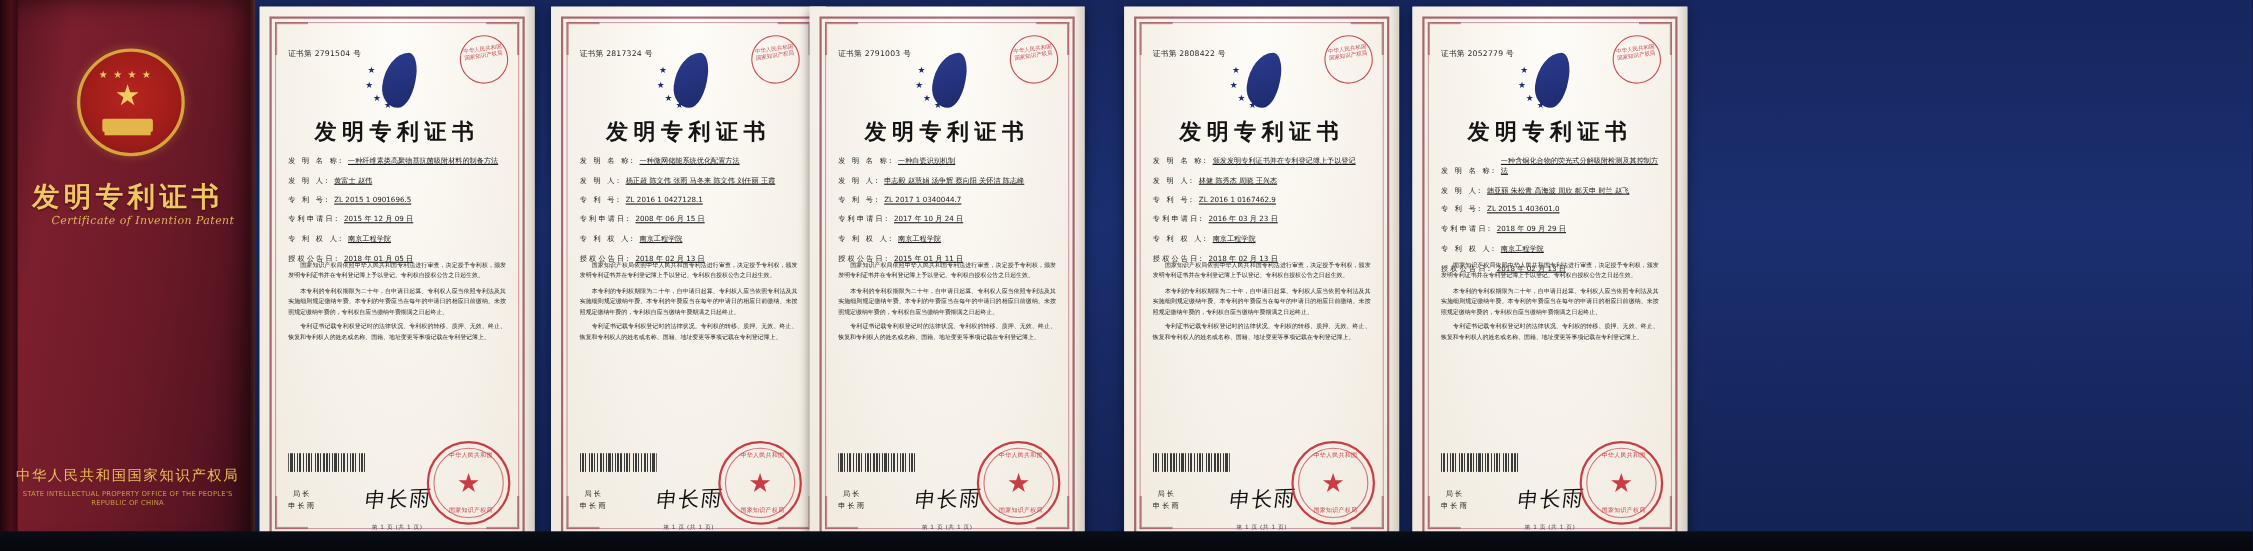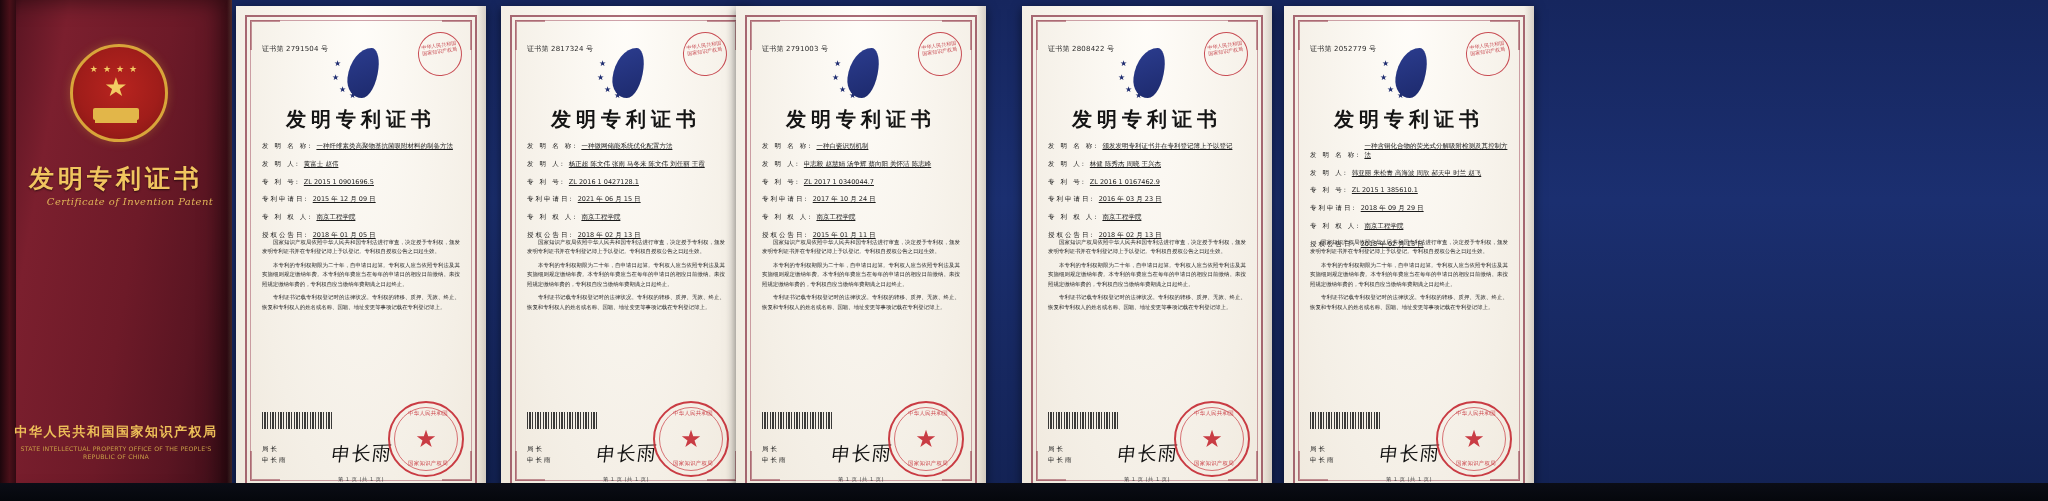--- a/index.html
+++ b/index.html
@@ -118,21 +118,21 @@
     font-style: italic;
     letter-spacing: .4px;
   }
   #cover .office {
     position: absolute;
     left: 0; bottom: 60px;
     width: 232px;
     text-align: center;
     color: #edbf58;
     font-size: 13px;
-    font-weight: bold;
+    font-weight: normal;
     letter-spacing: 1.5px;
   }
   #cover .office-en {
     position: absolute;
     left: 0; bottom: 40px;
     width: 232px;
     text-align: center;
     color: #c99e47;
     font-size: 6.5px;
     letter-spacing: .2px;
@@ -307,20 +307,21 @@
     opacity: .85;
   }
 
   .cert .director {
     position: absolute;
     left: 26px; bottom: 30px;
     font-size: 6.5px;
     color: #1c1c1c;
     letter-spacing: 2px;
     line-height: 1.6;
+    text-align: center;
   }
   
   .cert .signature {
     position: absolute;
     left: 96px; bottom: 28px;
     font-family: "DejaVu Serif", serif;
     font-size: 19px;
     color: #111;
     letter-spacing: 1px;
     transform: skewX(-9deg) rotate(-2deg);
@@ -516,21 +517,21 @@
           <div class="field-row">
        <span class="field-label">发 明 人:</span>
        <span class="field-value">杨正超 陈文伟 张雨 马冬来 陈文伟 刘任丽 王霞</span>
      </div>
           <div class="field-row">
        <span class="field-label">专 利 号:</span>
        <span class="field-value">ZL 2016 1 0427128.1</span>
      </div>
           <div class="field-row">
        <span class="field-label">专利申请日:</span>
-       <span class="field-value">2021 年 06 月 15 日</span>
+       <span class="field-value">2008 年 06 月 15 日</span>
      </div>
           <div class="field-row">
        <span class="field-label">专 利 权 人:</span>
        <span class="field-value">南京工程学院</span>
      </div>
           <div class="field-row">
        <span class="field-label">授权公告日:</span>
        <span class="field-value">2018 年 02 月 13 日</span>
      </div>
         </div>
@@ -737,21 +738,21 @@
           <div class="field-row">
        <span class="field-label">发 明 名 称:</span>
        <span class="field-value">一种含铜化合物的荧光式分解吸附检测及其控制方法</span>
      </div>
           <div class="field-row">
        <span class="field-label">发 明 人:</span>
        <span class="field-value">韩亚丽 朱松青 高海波 周欣 郝天申 时兰 赵飞</span>
      </div>
           <div class="field-row">
        <span class="field-label">专 利 号:</span>
-       <span class="field-value">ZL 2015 1 385610.1</span>
+       <span class="field-value">ZL 2015 1 403601.0</span>
      </div>
           <div class="field-row">
        <span class="field-label">专利申请日:</span>
        <span class="field-value">2018 年 09 月 29 日</span>
      </div>
           <div class="field-row">
        <span class="field-label">专 利 权 人:</span>
        <span class="field-value">南京工程学院</span>
      </div>
           <div class="field-row">

